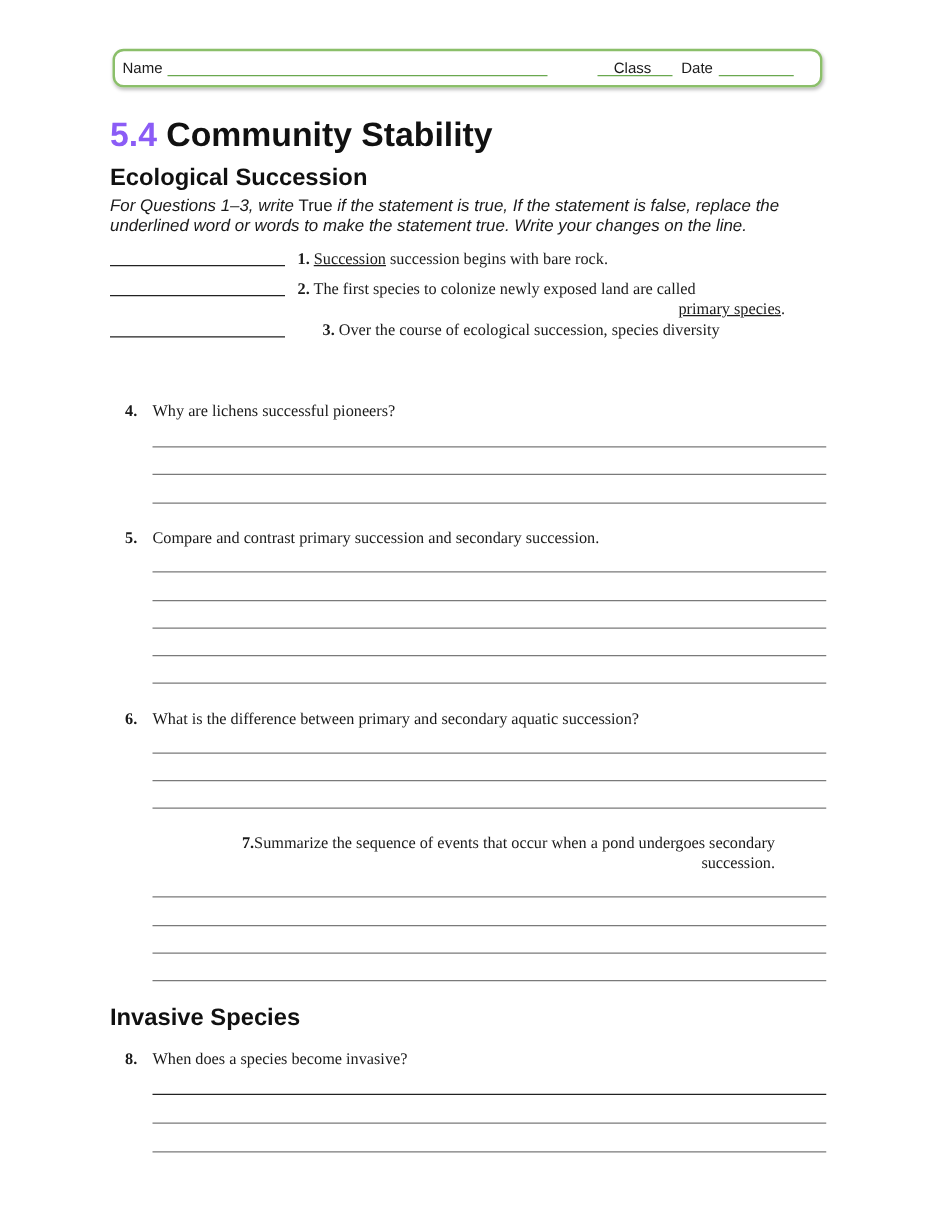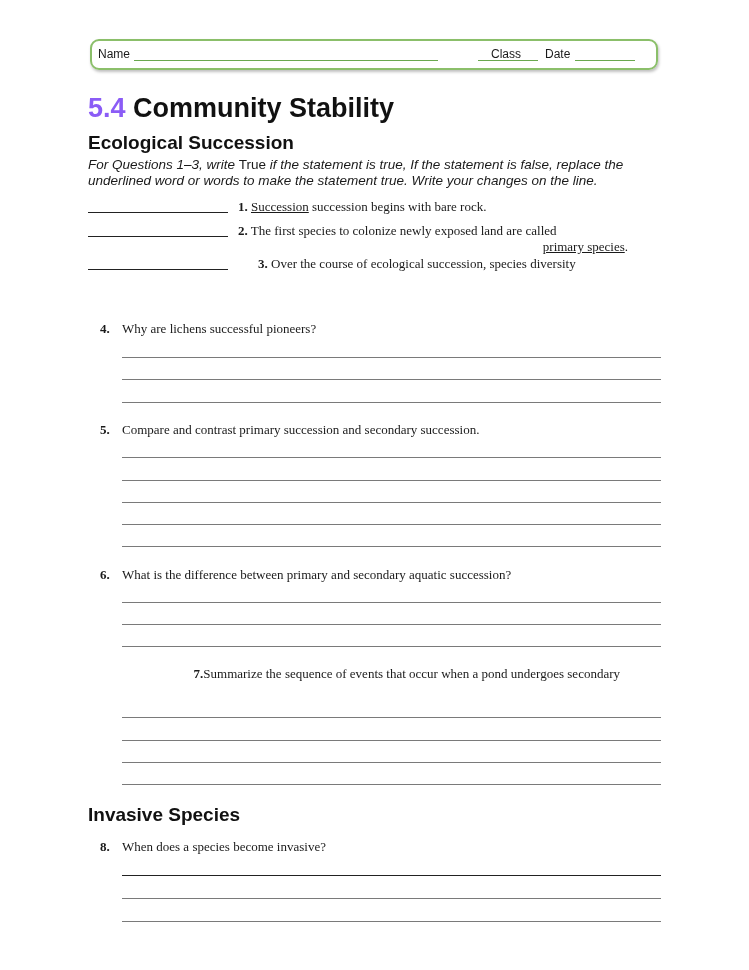--- a/index.html
+++ b/index.html
@@ -113,20 +113,21 @@
 
 <div class="q" style="top:567px;">
   <span class="n">6.</span><span>What is the difference between primary and secondary aquatic succession?</span>
 </div>
 <div class="ans-line" style="top:602px;"></div>
 <div class="ans-line" style="top:624px;"></div>
 <div class="ans-line" style="top:646px;"></div>
 
 <div class="q" style="top:666px;text-align:right;">
   <span class="n">7.</span><span>Summarize the sequence of events that occur when a pond undergoes secondary</span>
+  <span class="cont">succession.</span>
 </div>
 <div class="ans-line" style="top:717px;"></div>
 <div class="ans-line" style="top:740px;"></div>
 <div class="ans-line" style="top:762px;"></div>
 <div class="ans-line" style="top:784px;"></div>
 
 <h2 class="h2" style="top:804px;">Invasive Species</h2>
 
 <div class="q" style="top:839px;">
   <span class="n">8.</span><span>When does a species become invasive?</span>

